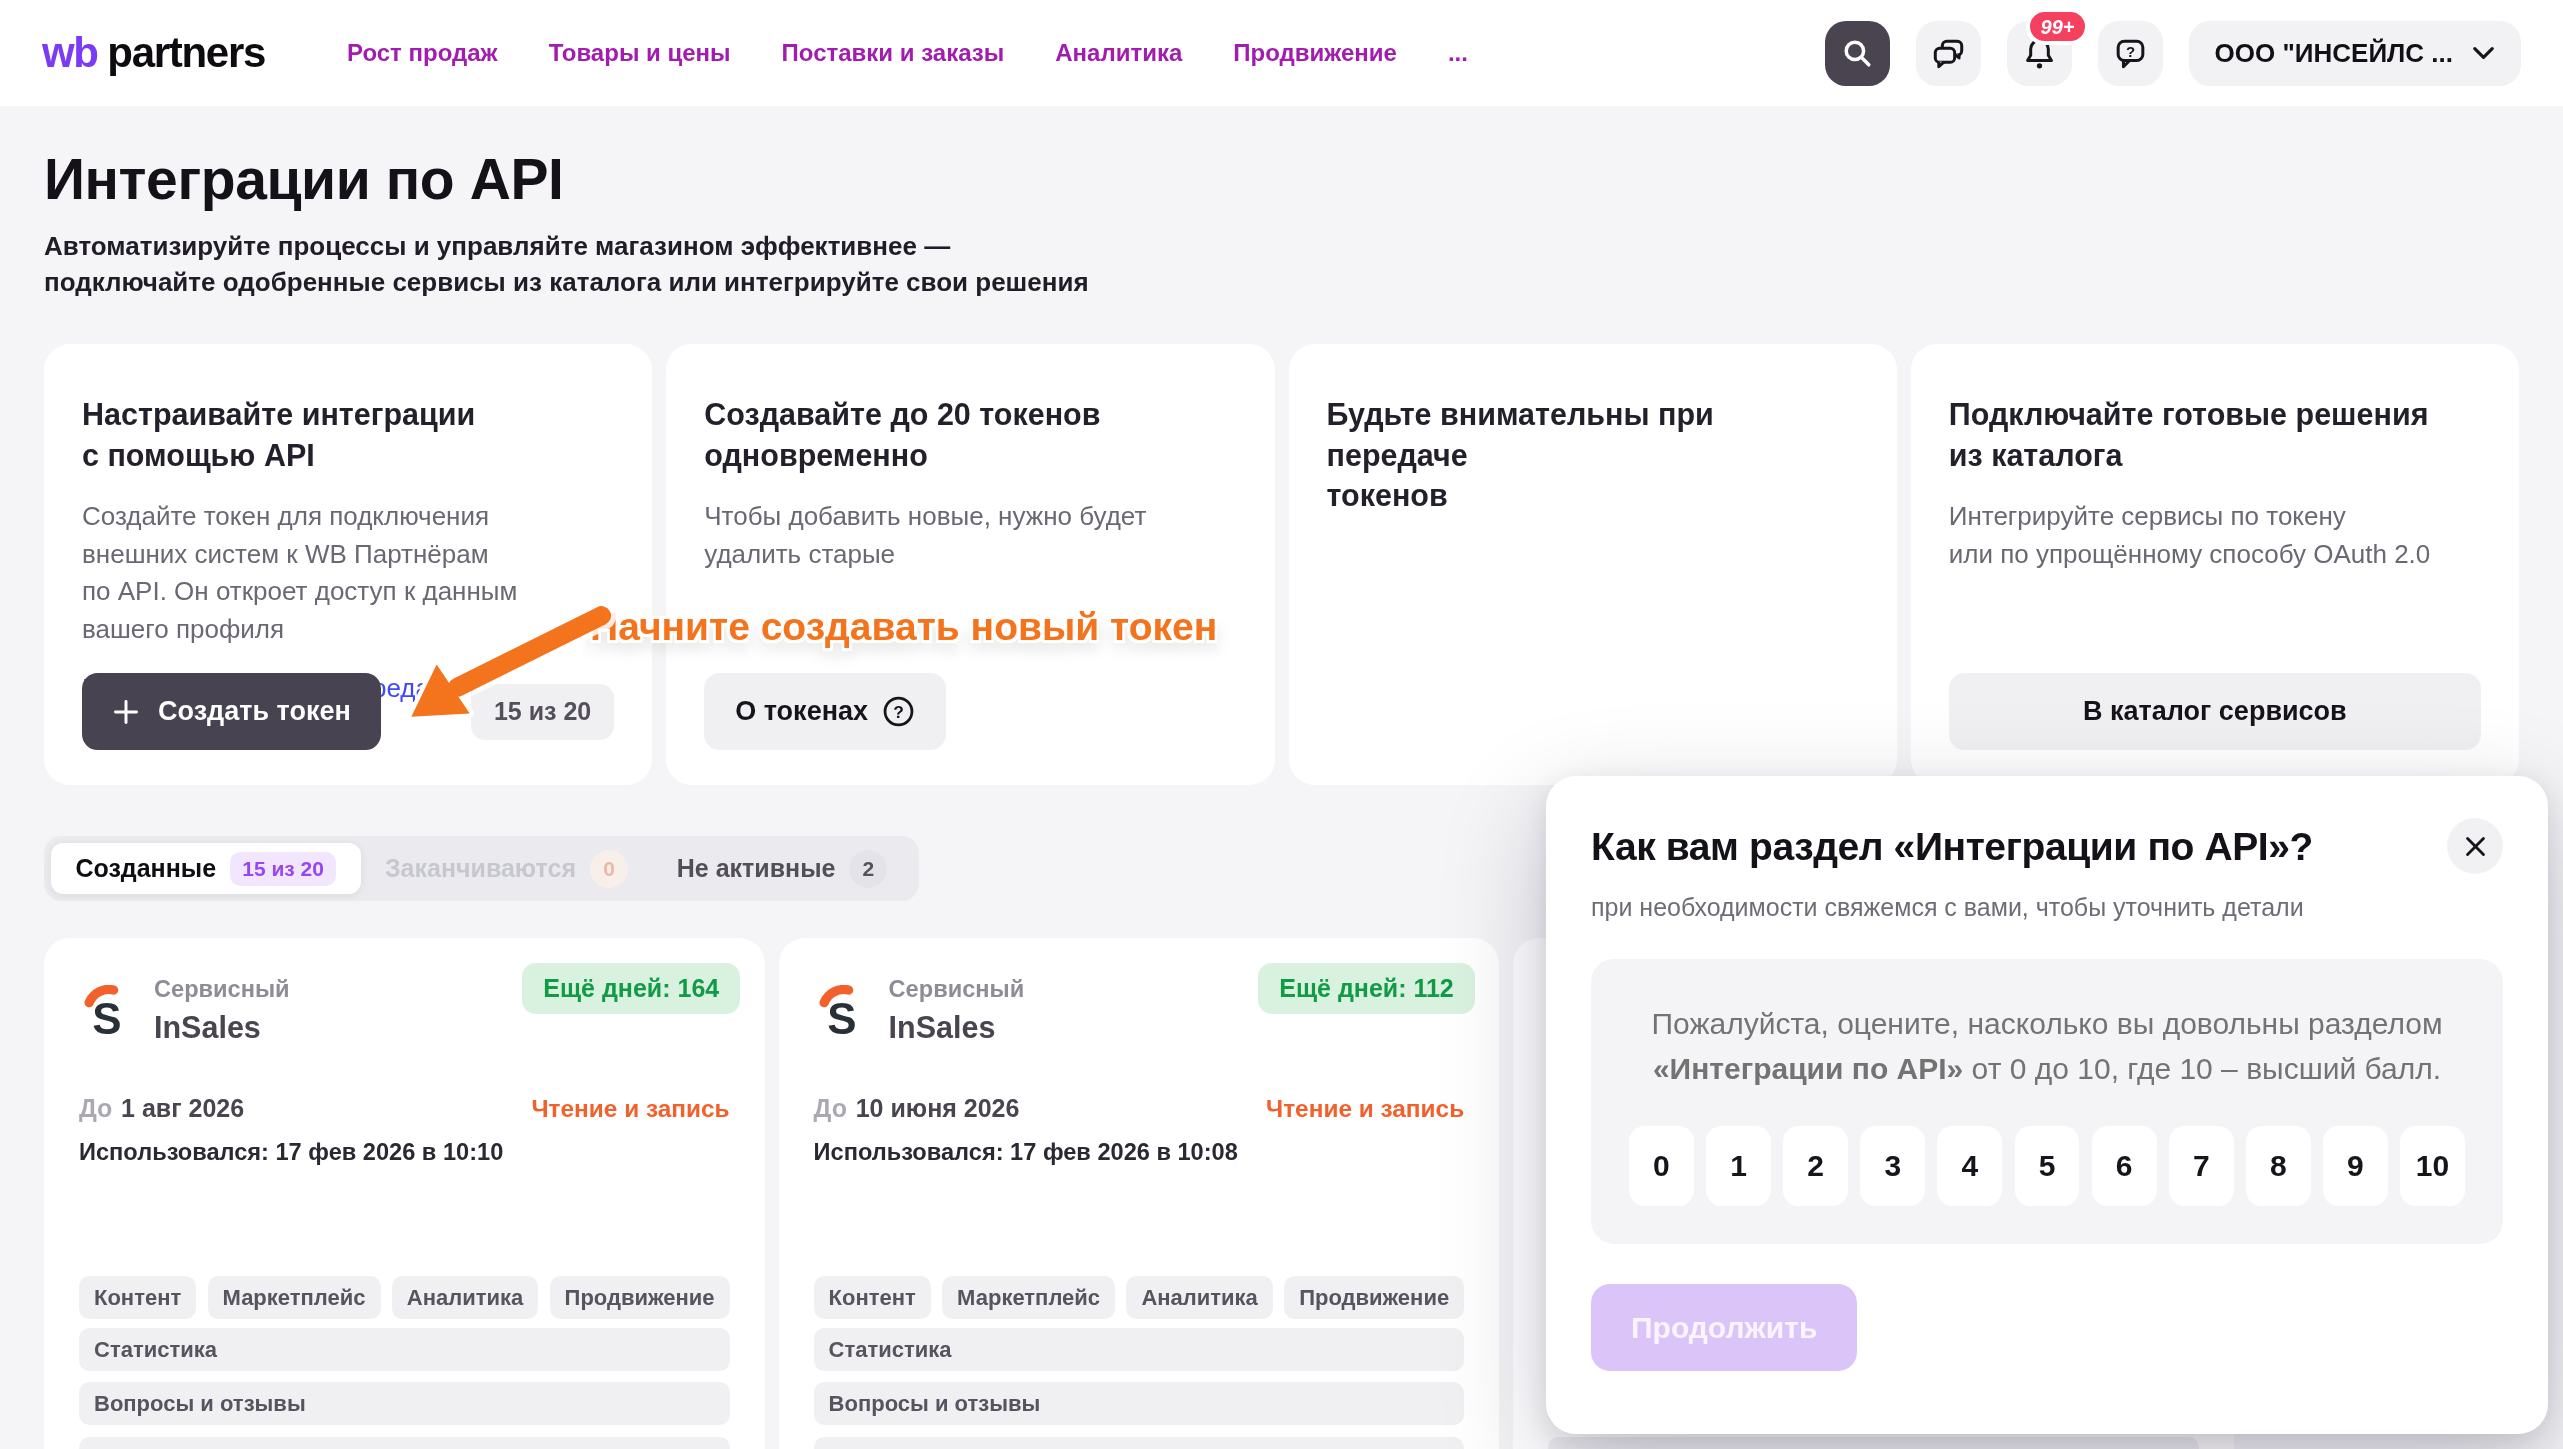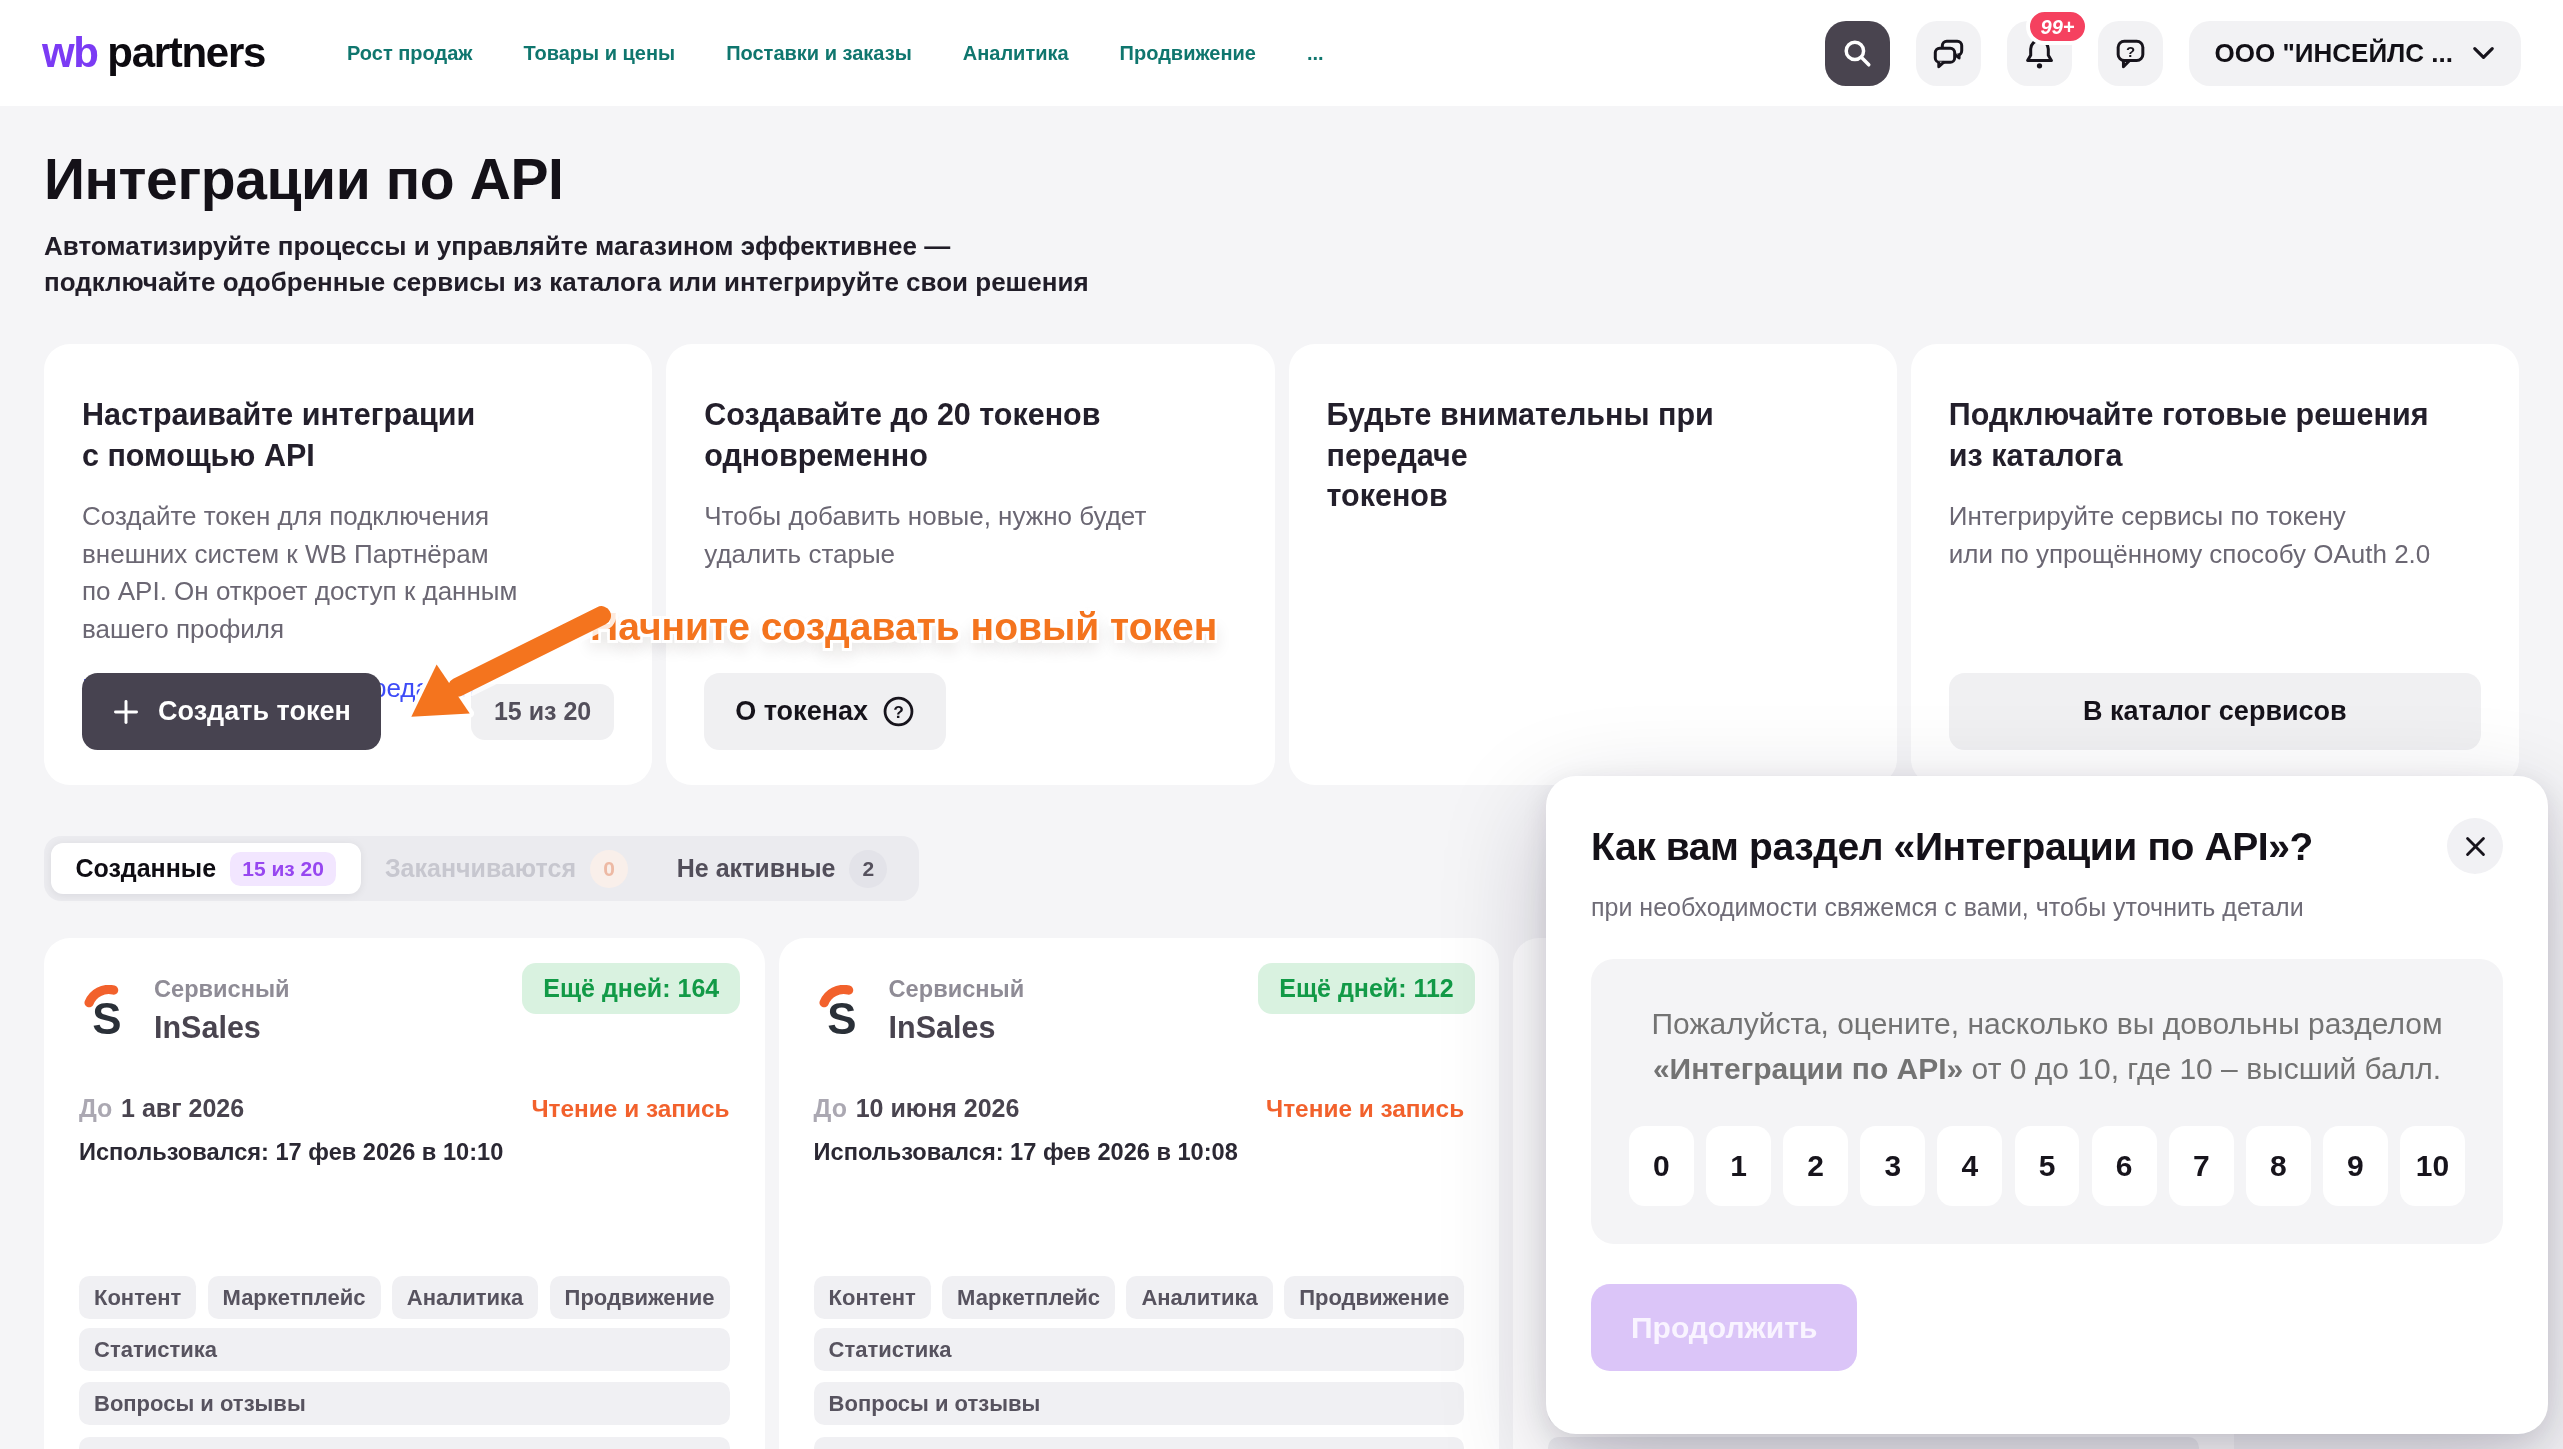--- a/index.html
+++ b/index.html
@@ -12,21 +12,21 @@
     font-family: "Liberation Sans", sans-serif;
     color: #17141C;
   }
 
   
   .topbar { height:106px; background:#fff; display:flex; align-items:center; padding:0 42px; }
   .logo { display:flex; align-items:baseline; font-size:42px; font-weight:800; letter-spacing:-1.3px; cursor:pointer; }
   .logo-wb { color:#7B3BF4; margin-right:9.6px; }
   .logo-partners { color:#0D0B10; }
   .main-nav { display:flex; gap:51px; margin-left:82px; align-items:center; }
-  .nav-item { font-size:20px; font-weight:700; color:#0f766e; cursor:pointer; text-decoration:none; white-space:nowrap; }
+  .nav-item { font-size:24px; font-weight:700; color:#a21caf; cursor:pointer; text-decoration:none; white-space:nowrap; }
   .header-right { margin-left:auto; display:flex; align-items:center; gap:26px; }
   .icon-btn { width:65px; height:65px; border-radius:21px; background:#F2F2F4; border:none; display:flex; align-items:center; justify-content:center; cursor:pointer; flex:none; }
   .icon-btn.dark { background:#49444F; }
   .bell-wrap { position:relative; }
   .notif-badge { position:absolute; top:-12.2px; right:-17.4px; background:#F5415F; color:#fff; font-size:20px; font-weight:700; padding:4.4px 10.5px; border-radius:872px; border:4.4px solid #fff; line-height:1;font-style:italic; }
   .account-chip { height:65px; border-radius:21px; background:#F2F2F4; border:none; display:flex; align-items:center; gap:19px; padding:0 26px; font-size:26px; font-weight:700; color:#121016; cursor:pointer; font-family:inherit; white-space:nowrap; }
 
   
   main { padding:0 44px; }
   .page-title { font-size:57px; font-weight:800; margin-top:40px; letter-spacing:-0.4px; color:#141118; }

